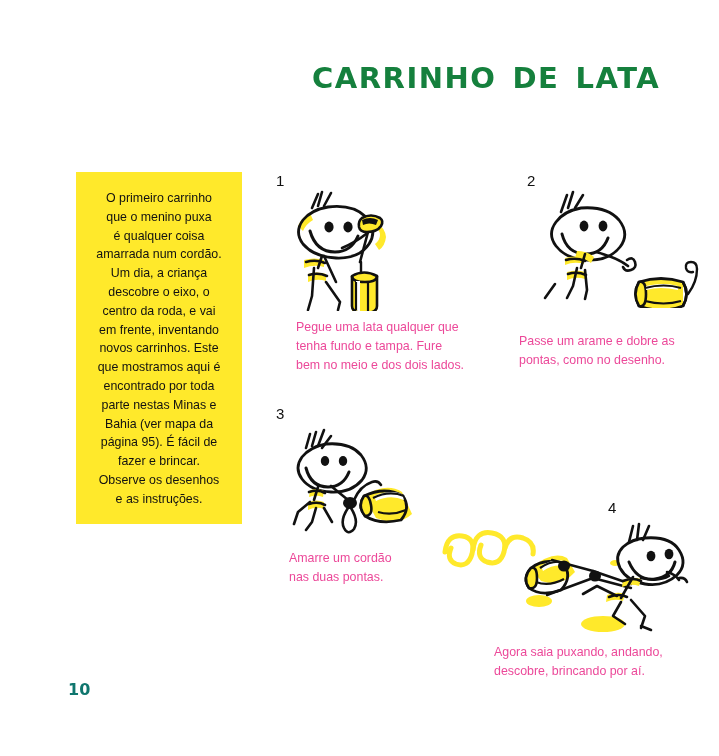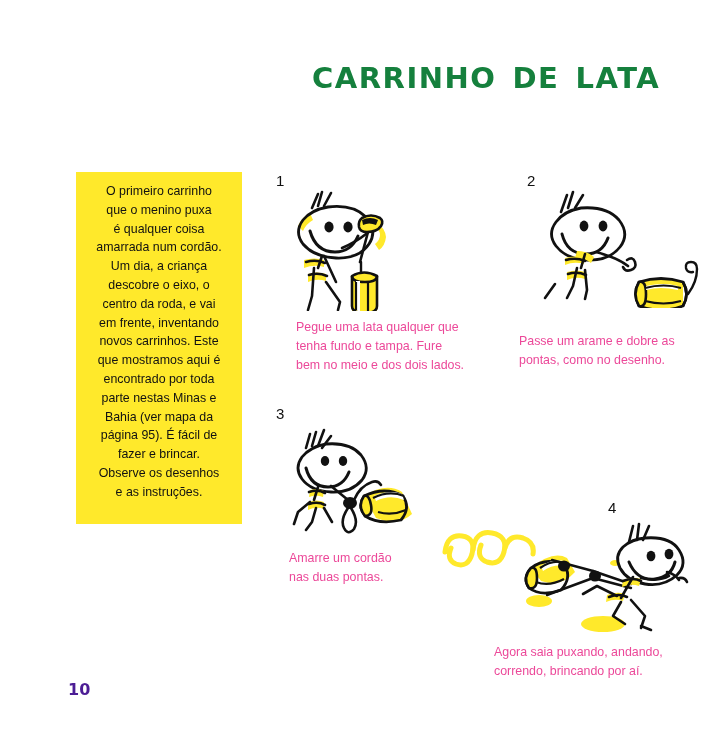--- a/index.html
+++ b/index.html
@@ -36,21 +36,21 @@
 
   
   #intro-box {
     position: absolute;
     left: 76px;
     top: 172px;
     width: 166px;
     height: 352px;
     background: #FFE92B;
     box-sizing: border-box;
-    padding: 10px 8px 8px 8px;
+    padding: 17px 8px 8px 8px;
   }
   #intro-text {
     font-size: 12.4px;
     line-height: 18.8px;
     text-align: center;
     color: #111111;
     font-family: "Liberation Sans", sans-serif;
     white-space: pre-line;
   }
 
@@ -75,21 +75,21 @@
 
   
   #page-number {
     position: absolute;
     left: 68px;
     top: 680px;
     font-family: "DejaVu Sans", sans-serif;
     font-size: 16px;
     font-weight: 700;
     font-variant: small-caps;
-    color: #4c1d95;
+    color: #0f766e;
     text-align: center;
   }
 </style>
 </head>
 <body>
 
 <div id="page-title">Carrinho de Lata</div>
 
 <div id="intro-box">
   <div id="intro-text">O primeiro carrinho
@@ -354,16 +354,16 @@
         <path d="M244 58 q6 -1 8 4"></path>
         <path d="M182 76 L162 66 L148 74"></path>
         <path d="M186 82 L178 96 L190 104"></path>
         <path d="M196 80 L210 96 L206 108"></path>
         <path d="M206 106 L216 110"></path>
       </g>
     </svg>
   </div>
 
   <div class="step-caption" style="left:494px; top:643px; width:215px;">Agora saia puxando, andando,
-correndo, brincando por aí.</div>
+descobre, brincando por aí.</div>
 </div>
 
 <div id="page-number">10</div>
 
 </body></html>

